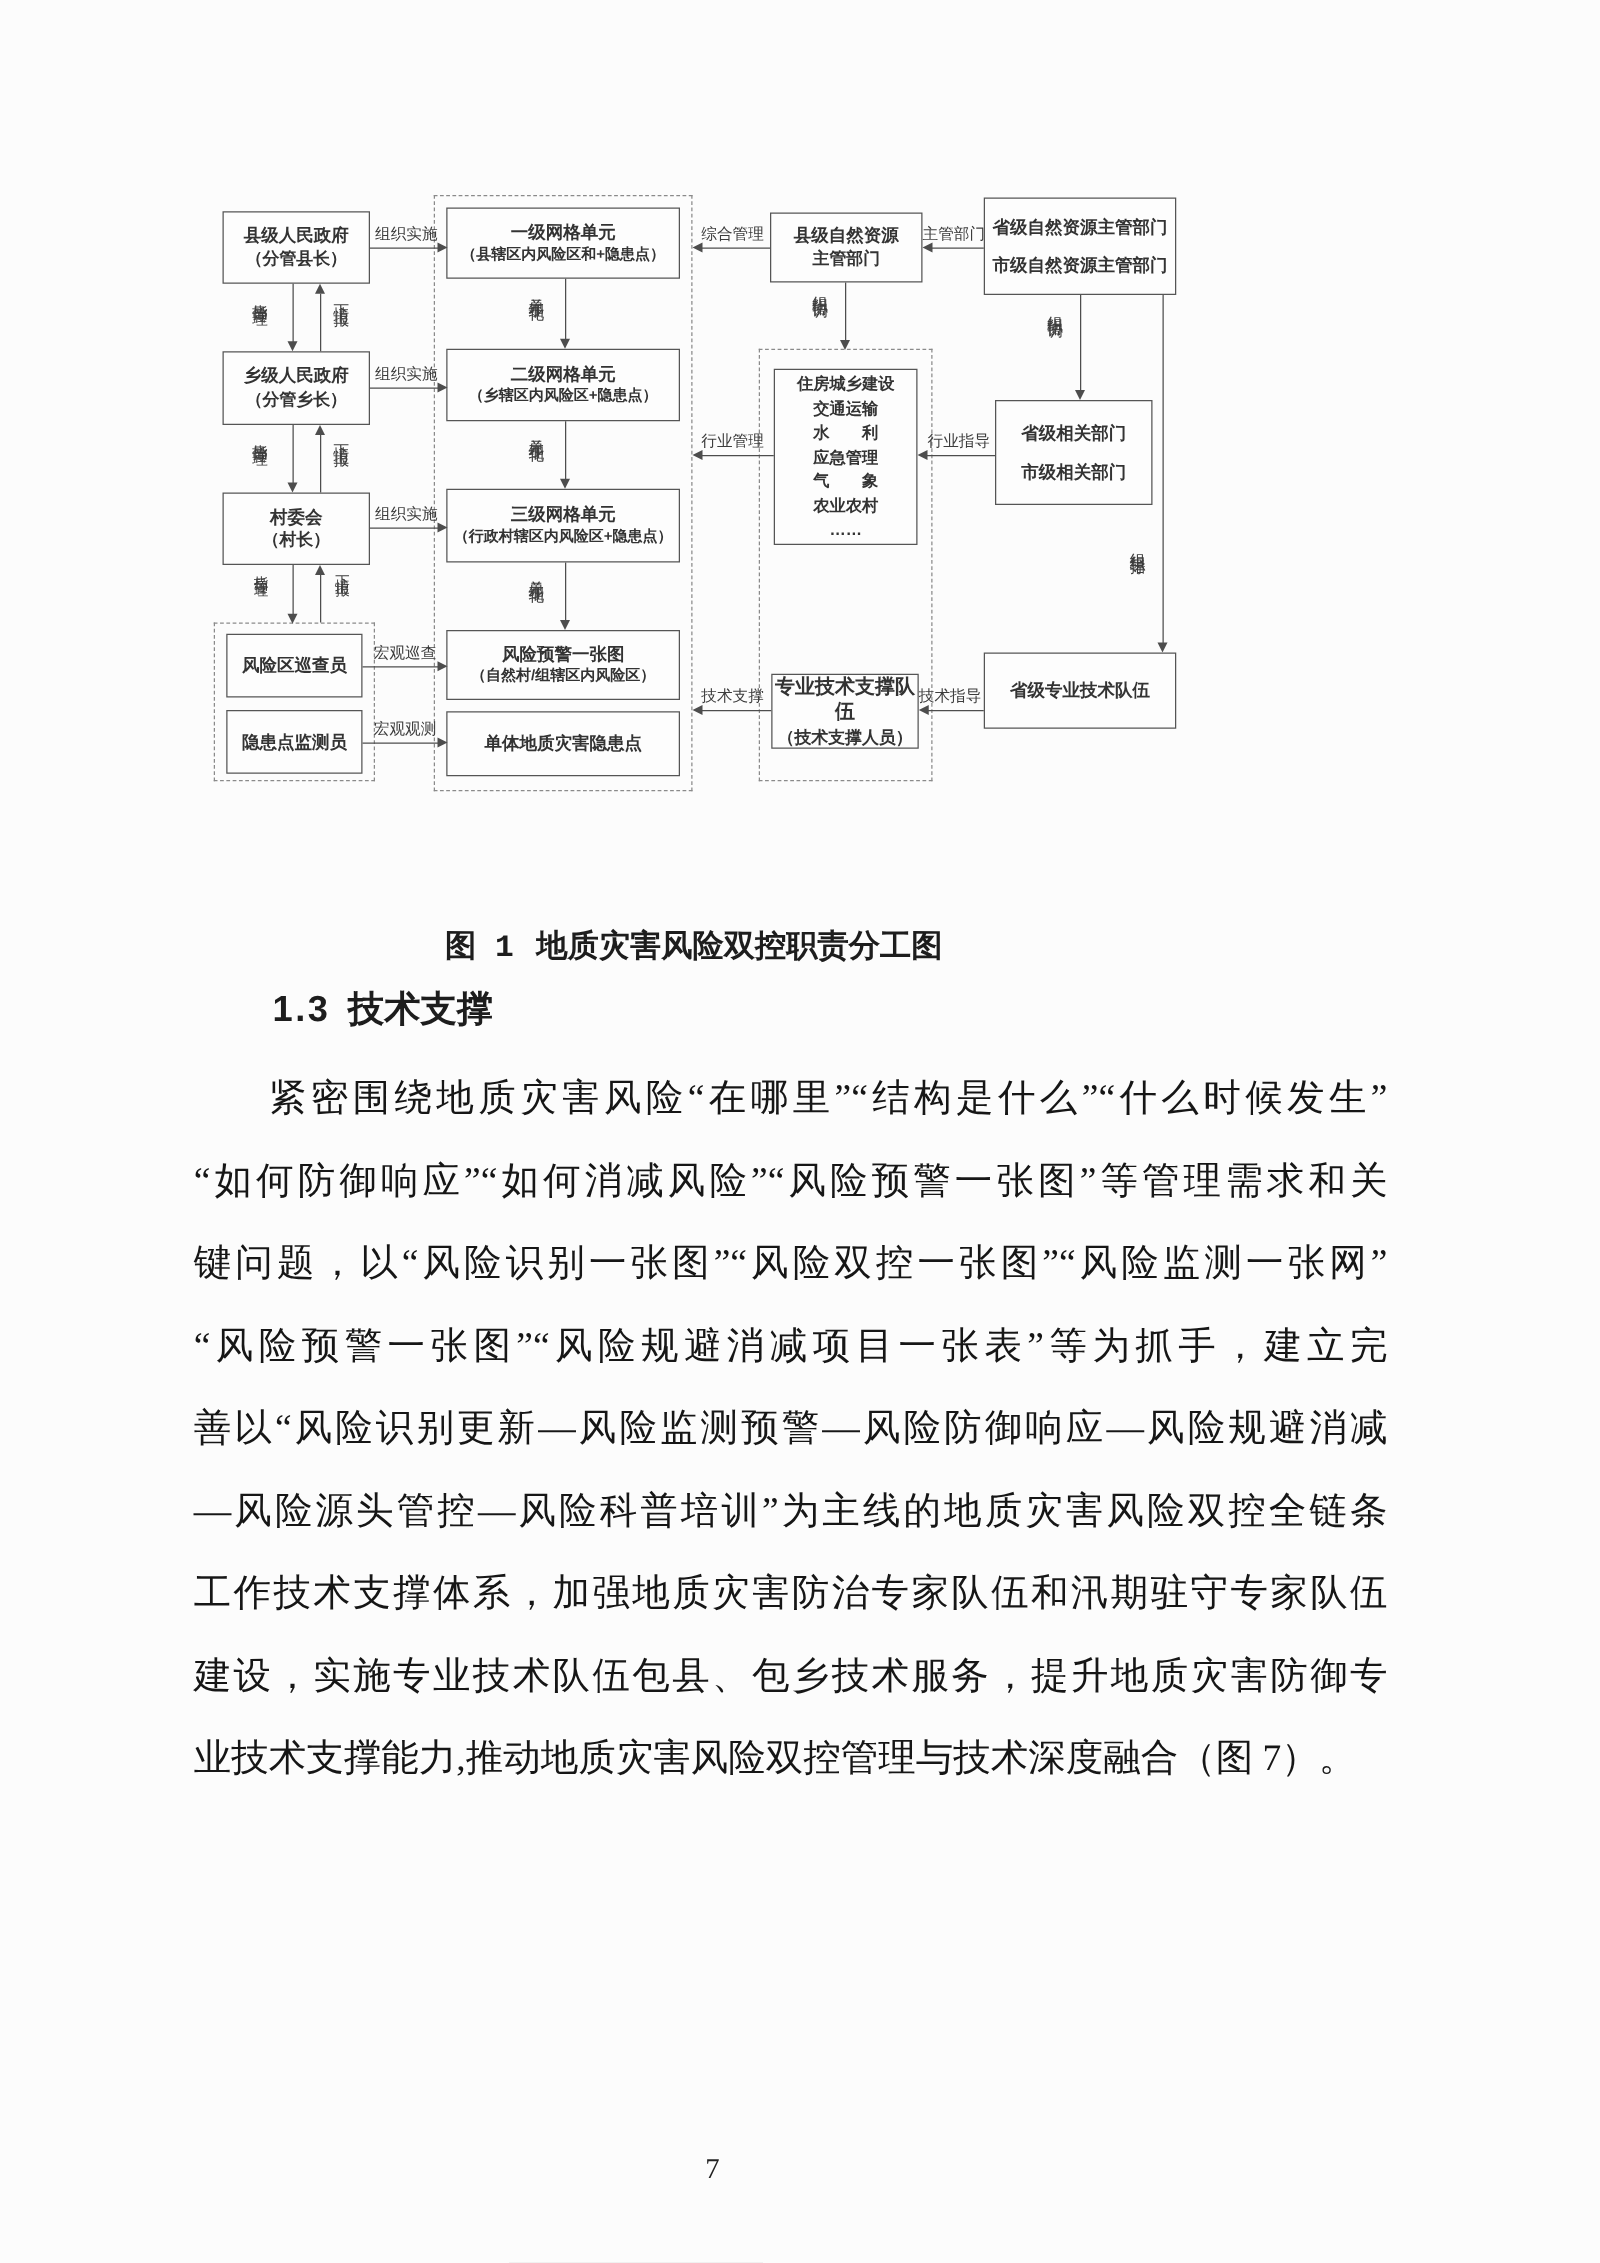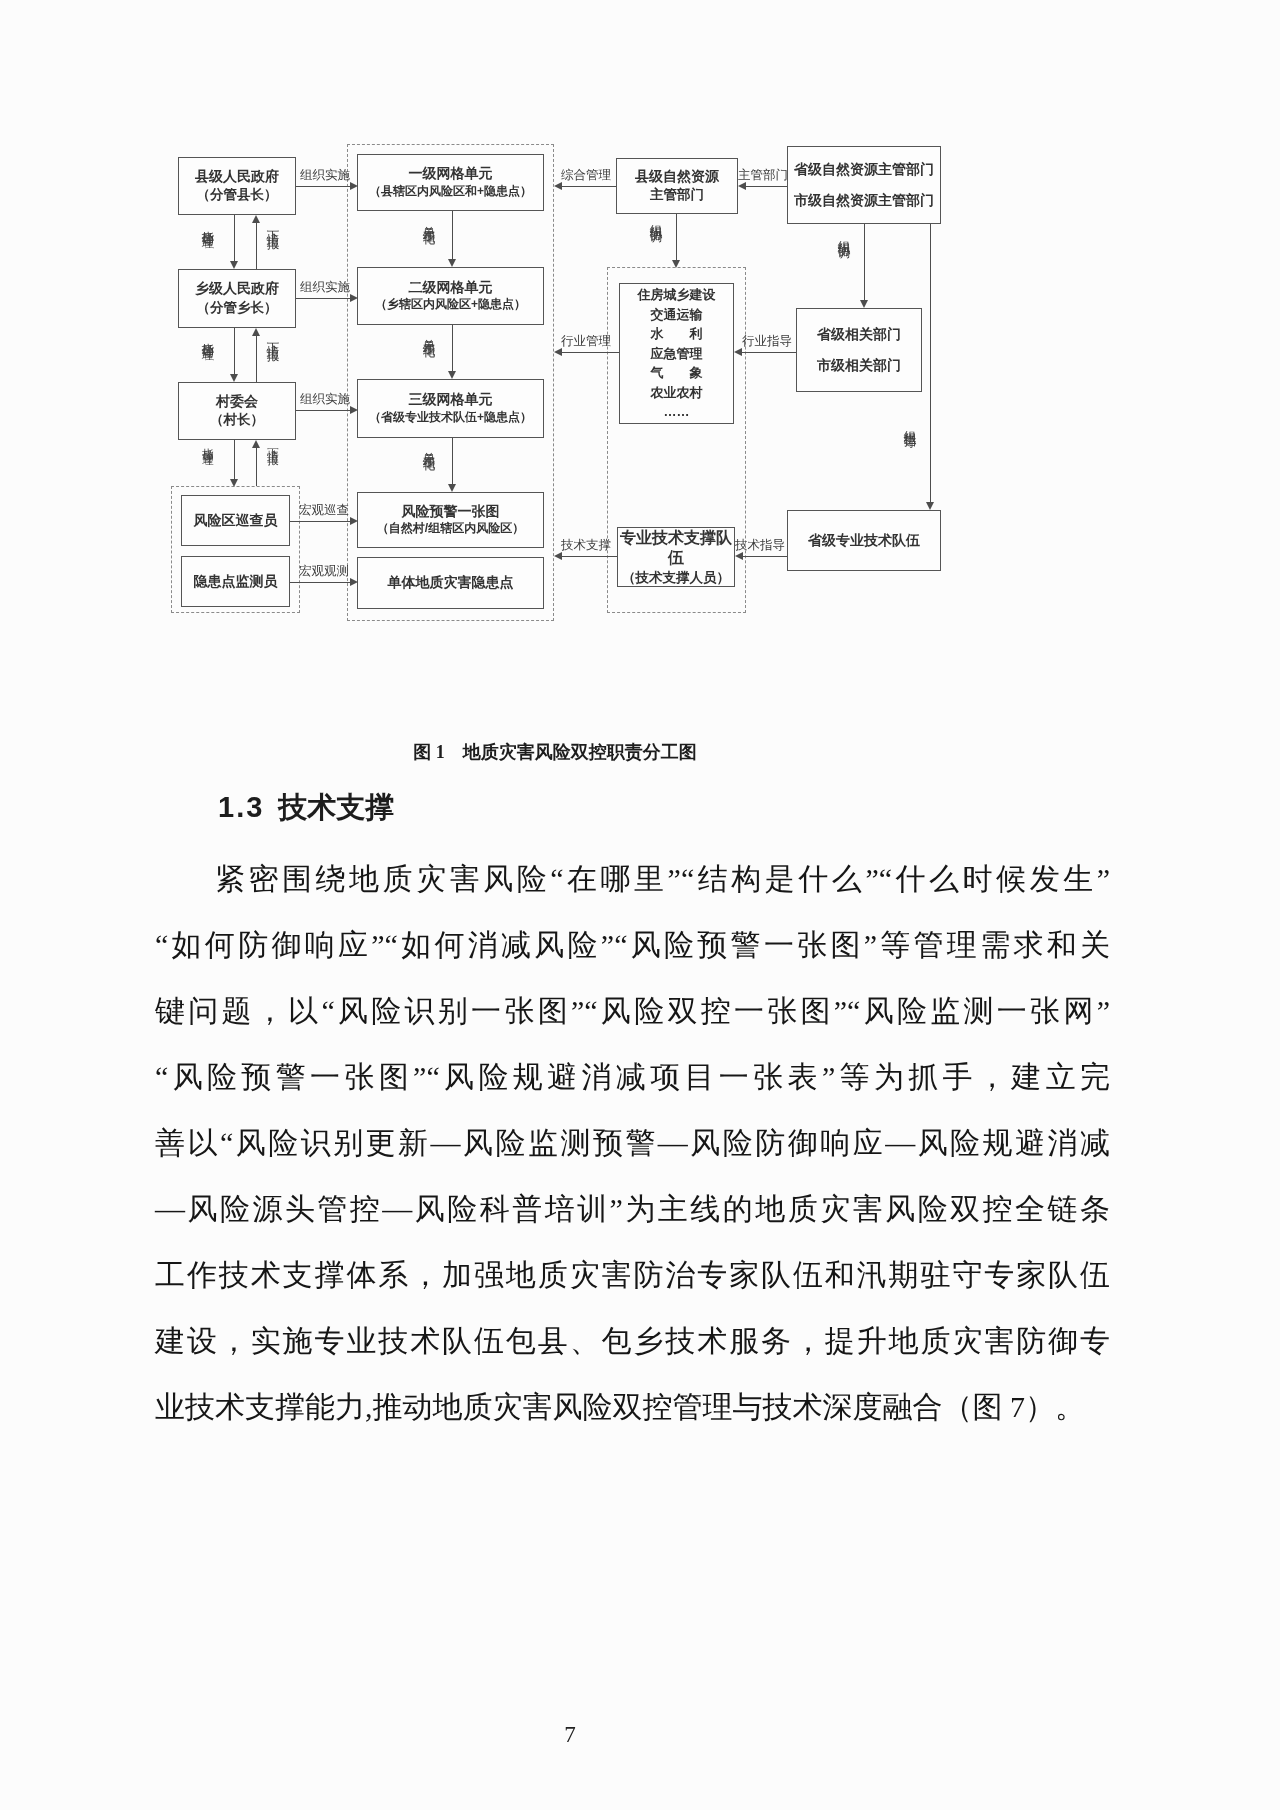--- a/index.html
+++ b/index.html
@@ -1,40 +1,40 @@
 <!DOCTYPE html>
 <html><head>
 <meta charset="utf-8">
 <style>
   html,body{margin:0;padding:0;background:#e8e8e8;}
   .page{position:relative;width:1280px;height:1810px;background:#fcfcfc;margin:0 auto;
         font-family:"Liberation Sans","DejaVu Sans",sans-serif;color:#222;overflow:hidden;}
   
-  .diagram{position:absolute;left:0;top:0;width:1280px;height:665px;}
+  .diagram{position:absolute;left:0;top:12px;width:1280px;height:665px;}
   .box{position:absolute;border:1.5px solid #555;background:#fdfdfd;display:flex;flex-direction:column;
        justify-content:center;align-items:center;text-align:center;box-sizing:border-box;}
   .dashedbox{position:absolute;border:1.5px dashed #8a8a8a;box-sizing:border-box;}
   .bt{font-weight:600;font-size:14px;line-height:1.25;color:#333;white-space:pre-line;}
   .bs{font-weight:600;font-size:12px;line-height:1.3;color:#333;margin-top:1px;}
   .bs-lg{font-size:13.5px;}
   .gaplines{row-gap:13px;}
   .bx-pre{font-weight:600;font-size:13px;line-height:19.5px;color:#333;white-space:pre-line;}
   .hline{position:absolute;height:0;border-top:1.5px solid #4d4d4d;}
   .vline{position:absolute;width:0;border-left:1.5px solid #4d4d4d;}
   .ah{position:absolute;width:0;height:0;border:4.5px solid transparent;}
   .ah-right{border-left:8px solid #4d4d4d;border-right:none;}
   .ah-left{border-right:8px solid #4d4d4d;border-left:none;}
   .ah-down{border-top:8px solid #4d4d4d;border-bottom:none;}
   .ah-up{border-bottom:8px solid #4d4d4d;border-top:none;}
   .lbl{position:absolute;font-size:12.5px;font-weight:500;color:#3c3c3c;text-align:center;white-space:nowrap;}
   .vlbl{position:absolute;writing-mode:vertical-rl;font-size:12.5px;font-weight:500;color:#3c3c3c;
         letter-spacing:2px;line-height:14px;}
   
   .caption{position:absolute;left:155px;width:800px;top:740px;text-align:center;
-           font-family:Liberation Serif, serif;font-weight:bold;font-size:18px;color:#1d1d1d;}
+           font-family:Liberation Mono, monospace;font-weight:bold;font-size:25px;color:#1d1d1d;}
   .caption .cp{margin-right:18px;}
   .heading{position:absolute;left:218px;top:788px;font-size:29px;font-weight:600;color:#1d1d1d;
            font-family:"Liberation Sans","DejaVu Sans",sans-serif;}
   .heading .hn{margin-right:14px;letter-spacing:2px;}
   .para{position:absolute;left:155px;top:846px;width:955px;
         font-family:"Liberation Serif","DejaVu Serif",serif;font-size:30px;color:#161616;}
   .pline{height:66px;line-height:66px;text-align:justify;text-align-last:justify;white-space:nowrap;}
   .pline.first{text-indent:2em;}
   .pline.last{text-align-last:left;}
   .pageno{position:absolute;left:0;top:1722px;width:1140px;text-align:center;
@@ -73,21 +73,21 @@
     <div class="box" style="left:357px;top:154px;width:187px;height:57px">
       <span class="bt">一级网格单元</span>
       <span class="bs">（县辖区内风险区和+隐患点）</span>
     </div>
     <div class="box" style="left:357px;top:267px;width:187px;height:58px">
       <span class="bt">二级网格单元</span>
       <span class="bs">（乡辖区内风险区+隐患点）</span>
     </div>
     <div class="box" style="left:357px;top:379px;width:187px;height:59px">
       <span class="bt">三级网格单元</span>
-      <span class="bs">（省级专业技术队伍+隐患点）</span>
+      <span class="bs">（行政村辖区内风险区+隐患点）</span>
     </div>
     <div class="box" style="left:357px;top:492px;width:187px;height:56px">
       <span class="bt">风险预警一张图</span>
       <span class="bs">（自然村/组辖区内风险区）</span>
     </div>
     <div class="box" style="left:357px;top:557px;width:187px;height:52px">
       <span class="bt">单体地质灾害隐患点</span>
     </div>
 
     <div class="box" style="left:616px;top:158px;width:122px;height:56px">

